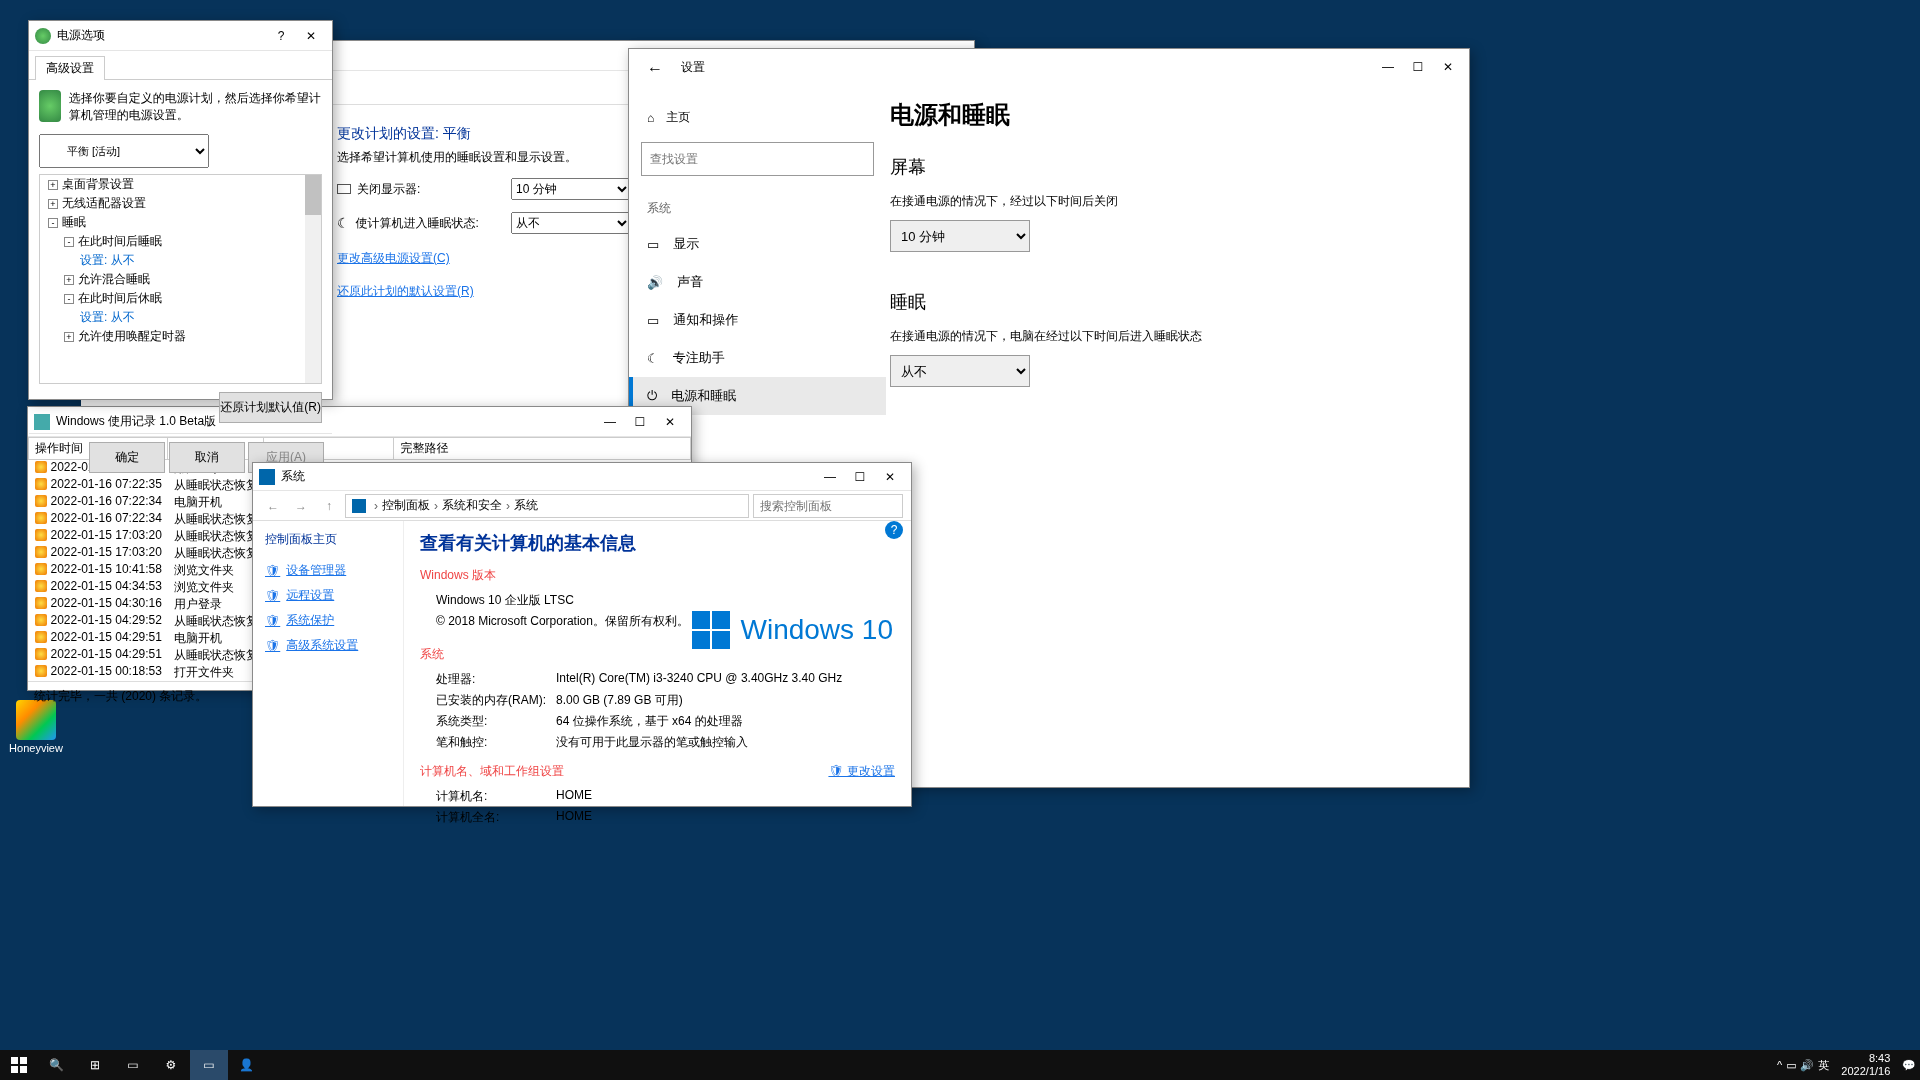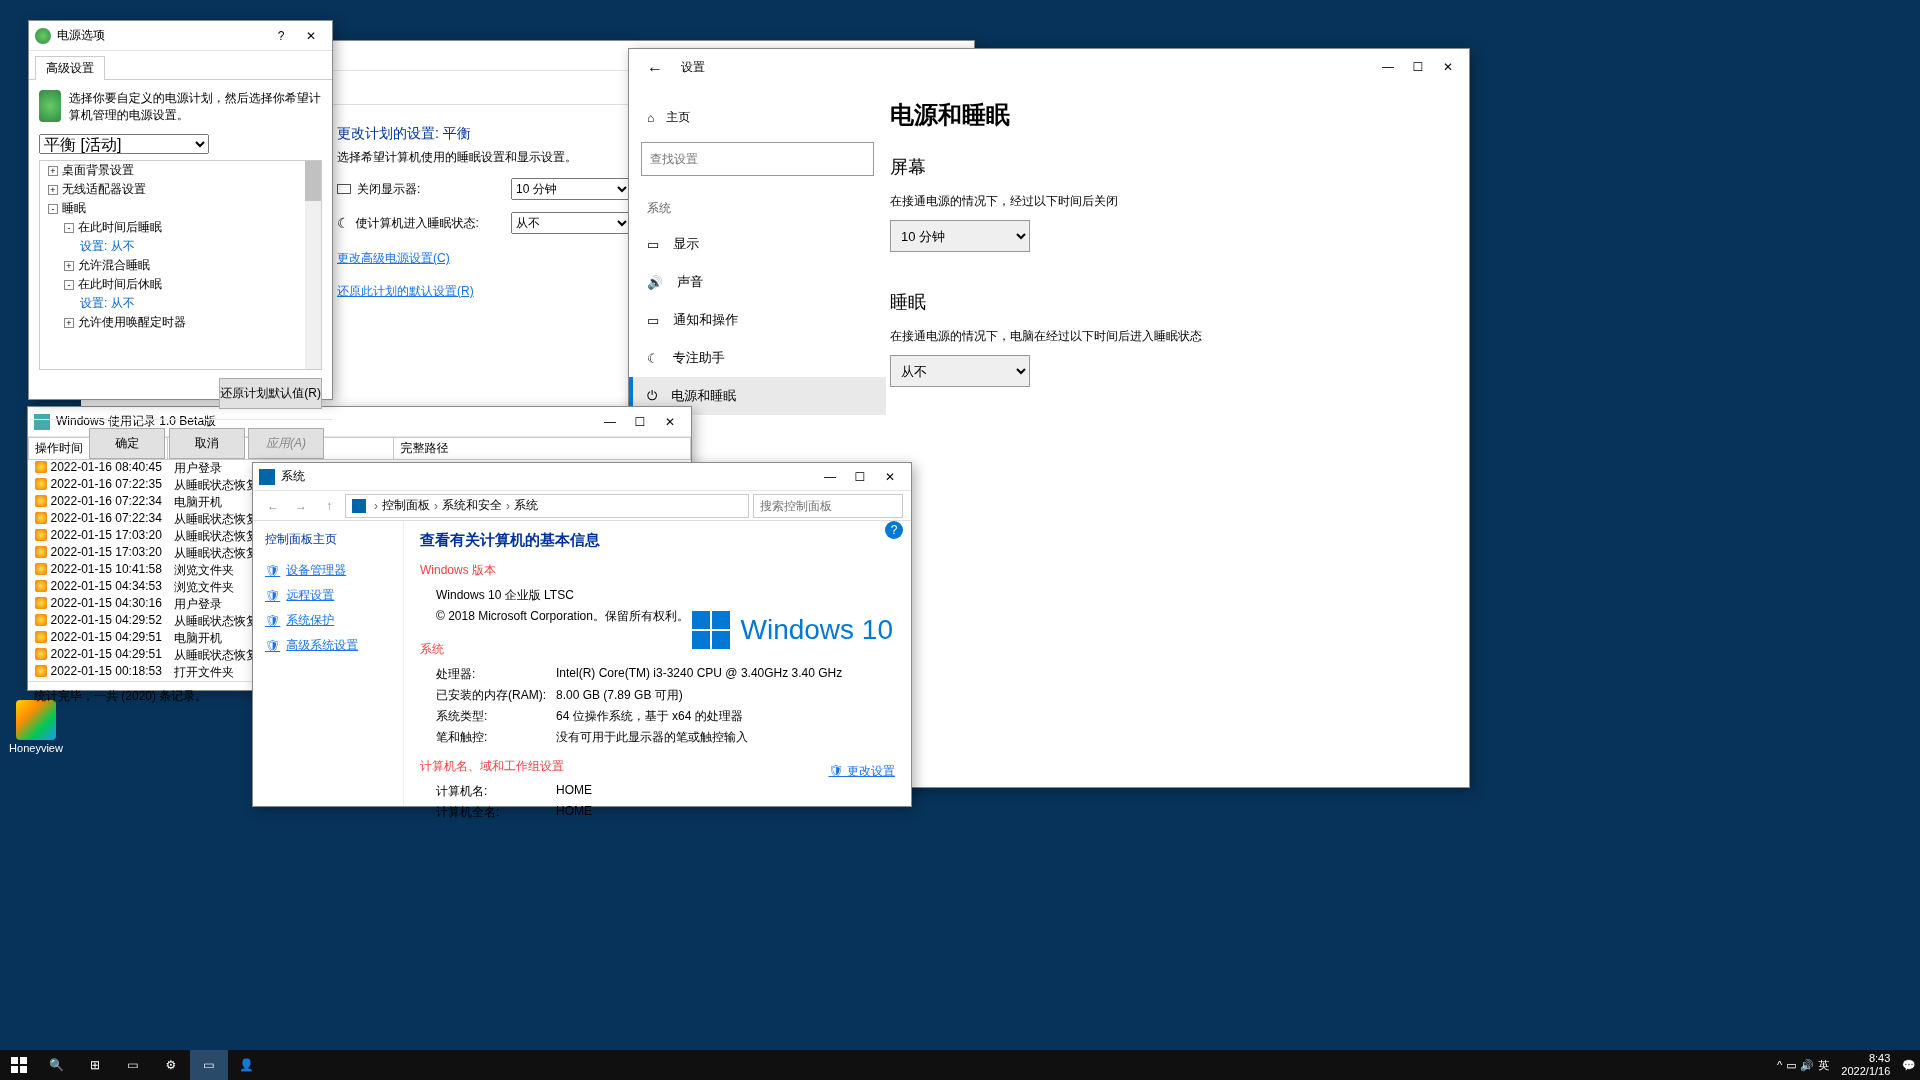--- a/index.html
+++ b/index.html
@@ -15,31 +15,31 @@
 .titlebar .title-icon { width: 16px; height: 16px; margin-right: 6px; }
 .titlebar .title-text { flex: 1; font-size: 12px; color: #000; }
 .winctrl { width: 30px; height: 28px; display: flex; align-items: center; justify-content: center; color: #000; }
 
 
 #power-opts { left: 28px; top: 20px; width: 305px; height: 380px; z-index: 40; }
 #power-opts .tab { display:inline-block; padding: 3px 10px; border: 1px solid #ccc; border-bottom: none; background:#fff; margin-left:6px; font-size:12px; position:relative; top:1px;}
 #power-opts .body { padding: 10px; border-top:1px solid #ccc; }
 #power-opts .desc { display:flex; gap:8px; margin-bottom:10px; }
 #power-opts .desc .bat { width:32px; height:32px; background:radial-gradient(circle,#6c6,#384); border-radius:4px; }
-#power-opts select { width:170px; height:20px; font-size:16px; }
+#power-opts select { width:170px; height:34px; font-size:11px;padding-left:23px; }
 #power-opts .tree { border:1px solid #ccc; height:210px; overflow:hidden; margin-top:6px; font-size:12px; background:#fff; position:relative;}
 #power-opts .tree .scroll { position:absolute; right:0; top:0; width:16px; height:100%; background:#f0f0f0;}
 #power-opts .tree .scroll .thumb{background:#c1c1c1;height:40px;margin-top:0;}
 #power-opts .tree-item { padding: 1px 0 1px 8px; white-space:nowrap;}
 #power-opts .tree-item.l2 { padding-left: 24px; }
 #power-opts .tree-item.l3 { padding-left: 40px; }
 #power-opts .tree-item .tog { display:inline-block; width:10px; height:10px; border:1px solid #888; text-align:center; line-height:8px; font-size:9px; margin-right:4px;}
 #power-opts .btns { text-align:right; padding:8px; border-top:1px solid #e5e5e5;}
 #power-opts .btns button, #power-opts .rst { min-width:76px; height:31px; font-size:12px; border:1px solid #adadad; background:#e1e1e1; }
-#power-opts .btns button:disabled { color:#888;font-style:italic; }
+#power-opts .btns button:disabled { color:#888; }
 
 
 #cp-plan { left: 80px; top: 40px; width: 895px; height: 360px; z-index: 20; background:#f5f5f5; }
 #cp-plan .crumbs { height:34px; padding:4px 8px; display:flex; align-items:center; border-bottom:1px solid #ddd; background:#fff;}
 #cp-plan .crumbs span { color:#000; }
 #cp-plan .crumbs .sep { margin:0 4px; color:#666;}
 #cp-plan .content { padding: 20px 20px 20px 256px; background:#fff; height:calc(100% - 34px); color:#000; }
 #cp-plan .h1 { color:#003399; font-size:14px; margin-bottom:6px; }
 #cp-plan .row { display:flex; align-items:center; margin:12px 0; gap:14px;}
 #cp-plan .row .lab { width:160px; display:flex; align-items:center; gap:6px;}
@@ -85,21 +85,21 @@
 #system .addr { height:30px; padding:3px 8px; display:flex; align-items:center; gap:4px; border-bottom:1px solid #ddd;}
 #system .addr .nav-btn { width:24px; height:24px; display:flex; align-items:center; justify-content:center; color:#888;}
 #system .addr .crumb { flex:1; border:1px solid #ccc; height:24px; padding:2px 6px; display:flex; align-items:center;}
 #system .addr .crumb span{font-size:12px;}
 #system .addr .crumb .sep{margin:0 4px;color:#666;}
 #system .addr .srch { width:150px; height:24px; border:1px solid #ccc; padding:0 6px; font-size:12px; color:#888;}
 #system .body { display:flex; height:calc(100% - 58px);}
 #system .side { width:150px; padding:10px 12px;}
 #system .side a { color:#1a73e8; display:flex; align-items:center; gap:6px; padding:4px 0; font-size:12px;}
 #system .main { flex:1; padding:10px 16px; border-left:1px solid #eee;}
-#system .main h1 { color:#003399; font-size:15px; margin-bottom:12px;}
+#system .main h1 { color:#003399; font-size:18px; margin-bottom:12px;}
 #system .main .grp-title { font-size:12px; color:#ef4444; margin:6px 0;}
 #system .main .kv { display:flex; padding:2px 0 2px 16px; font-size:12px;}
 #system .main .kv .k { width:120px;}
 #system .winlogo { display:flex; align-items:center; gap:10px; position:absolute; right:18px; top:90px;}
 #system .winlogo .sq { display:grid; grid-template-columns:18px 18px; grid-template-rows:18px 18px; gap:2px;}
 #system .winlogo .sq div{background:#0078d4;}
 #system .winlogo span { font-size:28px; color:#0078d4; font-weight:300;}
 
 
 #taskbar { position:absolute; bottom:0; left:0; right:0; height:30px; background:#101010; display:flex; align-items:center; z-index:100;}

